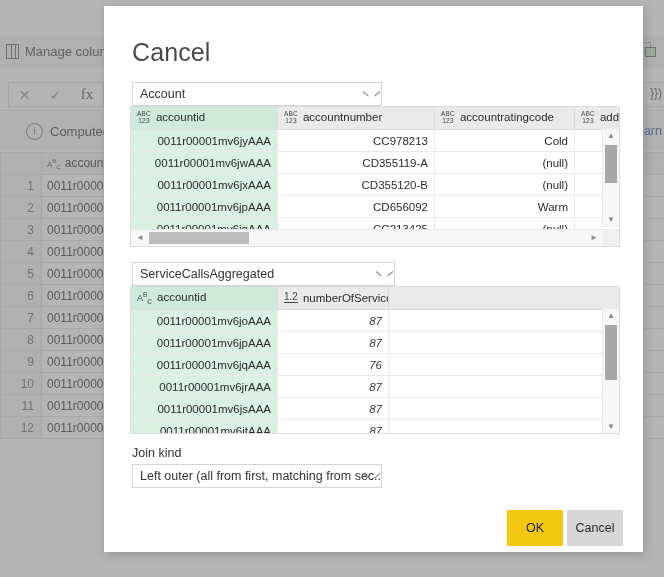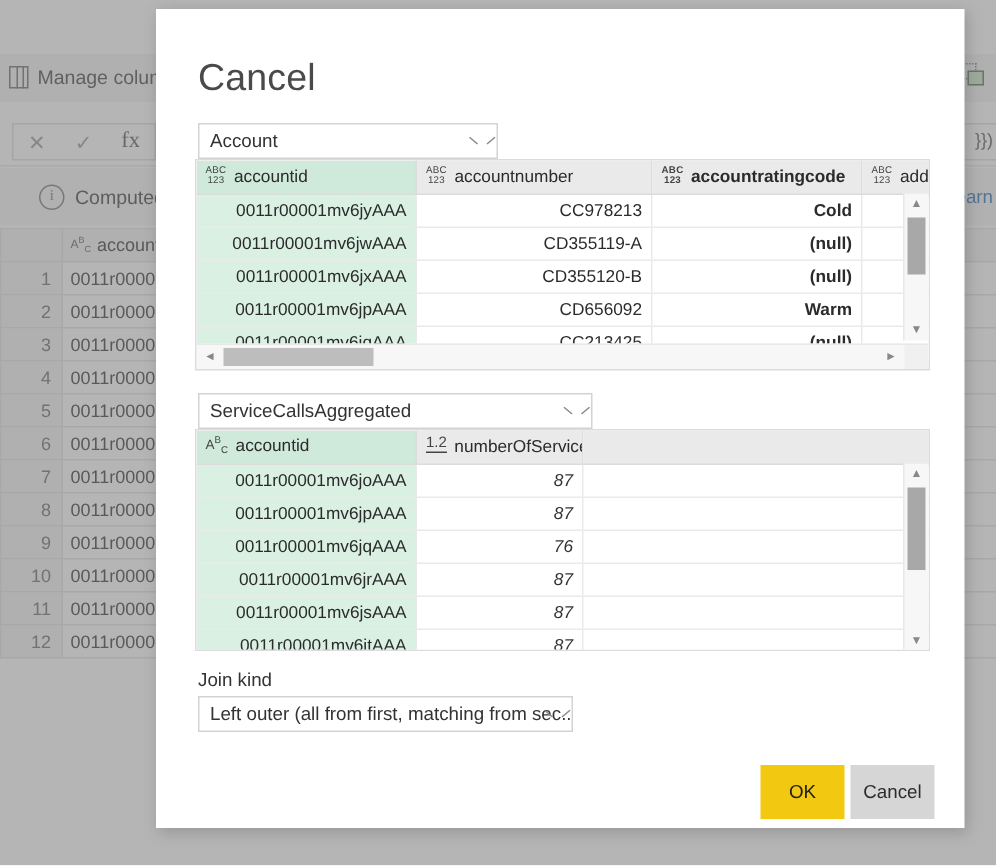--- a/index.html
+++ b/index.html
@@ -239,21 +239,21 @@
   .combo .chev::after {
     content: "";
     position: absolute;
     top: 0;
     width: 7px; height: 1px;
     background: #8a8a8a;
   }
   .combo .chev::before { left: -1px; transform: rotate(40deg); transform-origin: left center;}
   .combo .chev::after  { left: 9px; transform: rotate(-40deg); transform-origin: right center;}
 
-  #combo-1 { left: 28px; top: 76px; width: 200px; }
+  #combo-1 { left: 28px; top: 76px; width: 250px; }
   #combo-2 { left: 28px; top: 256px; width: 263px; }
   #combo-join { left: 28px; top: 458px; width: 250px; }
 
   .join-label {
     position: absolute;
     left: 28px; top: 440px;
     font-size: 12.5px;
     color: #333;
   }
 
@@ -296,21 +296,21 @@
     white-space: nowrap;
     overflow: hidden;
     background: #fff;
     text-align: right;
   }
   .ptable td.keycol { background: #d9f0e3; }
   .ptable td.num { text-align: right; font-style: italic; color: #333; padding-left: 12px; }
 
   .t1 .c1 { width: 140px; }
   .t1 .c2 { width: 150px; }
-  .t1 .c3 { width: 133px; font-weight: bold; }
+  .t1 .c3 { width: 133px; }
   .t1 .c4 { width: 130px; }
 
   .t2 .c1 { width: 140px; }
   .t2 .c2 { width: 104px; }
   .t2 .c3 { width: 230px; }
 
   .hdricon {
     display: inline-block;
     vertical-align: middle;
     margin-right: 5px;

